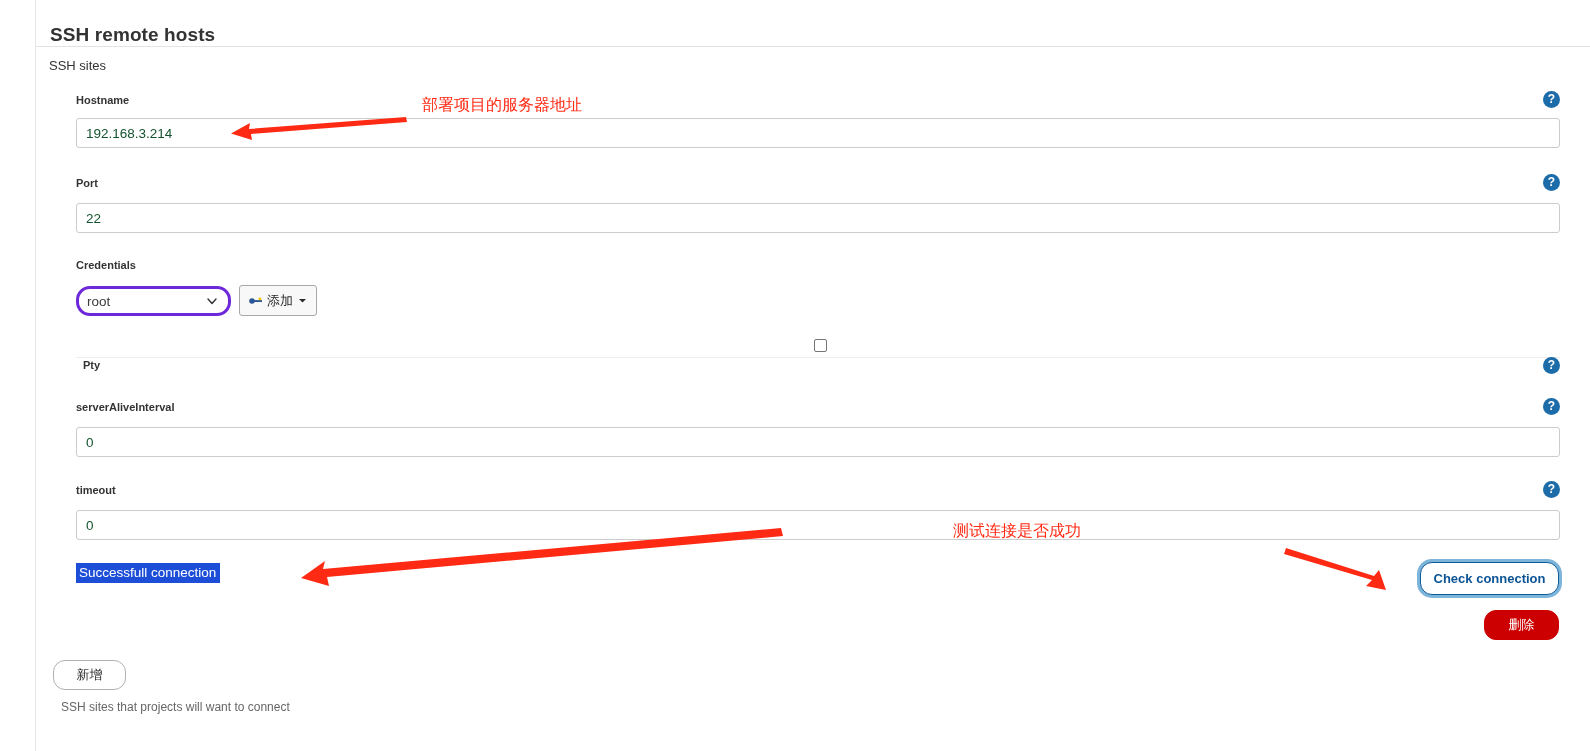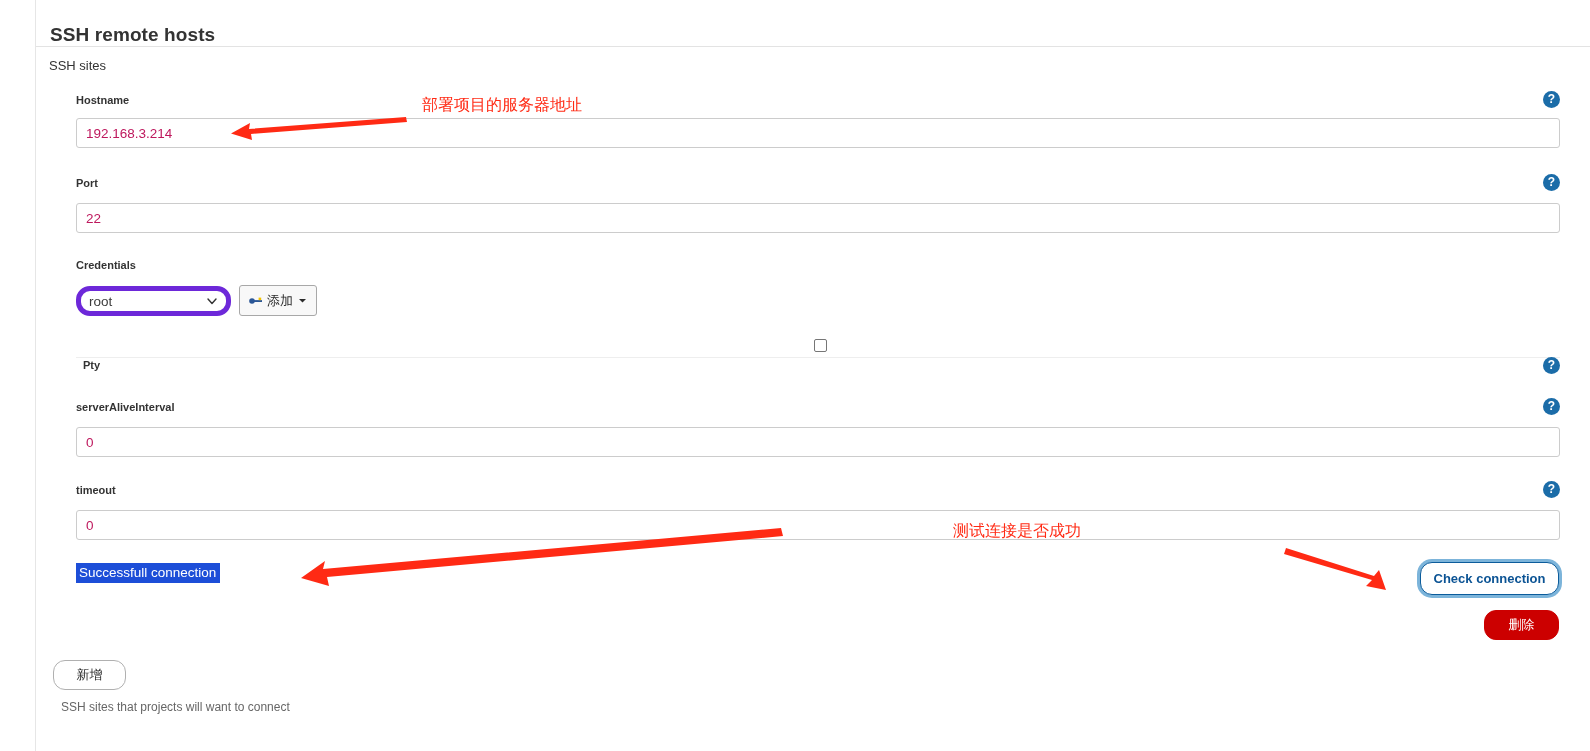--- a/index.html
+++ b/index.html
@@ -65,21 +65,21 @@
     position: absolute;
     left: 76px;
     width: 1484px;
     height: 30px;
     box-sizing: border-box;
     border: 1px solid #cccccc;
     border-radius: 3px;
     background: #ffffff;
     font-family: "Liberation Sans", sans-serif;
     font-size: 13.5px;
-    color: #be185d;
+    color: #14532d;
     padding: 0 9px;
     outline: none;
   }
   .text-input::placeholder { color: #9a9a9a; }
 
   .help-icon {
     position: absolute;
     right: 30px;
     width: 17px;
     height: 17px;
@@ -96,21 +96,21 @@
   }
 
   
   .cred-select {
     position: absolute;
     left: 76px;
     top: 286px;
     width: 155px;
     height: 30px;
     box-sizing: border-box;
-    border: 5px solid #6d28d9;
+    border: 3px solid #6d28d9;
     border-radius: 14px;
     background: #ffffff;
     font-family: "Liberation Sans", sans-serif;
     font-size: 13.5px;
     color: #3c3c3c;
     padding: 0 8px;
     appearance: none;
     -webkit-appearance: none;
   }
   .select-caret {

